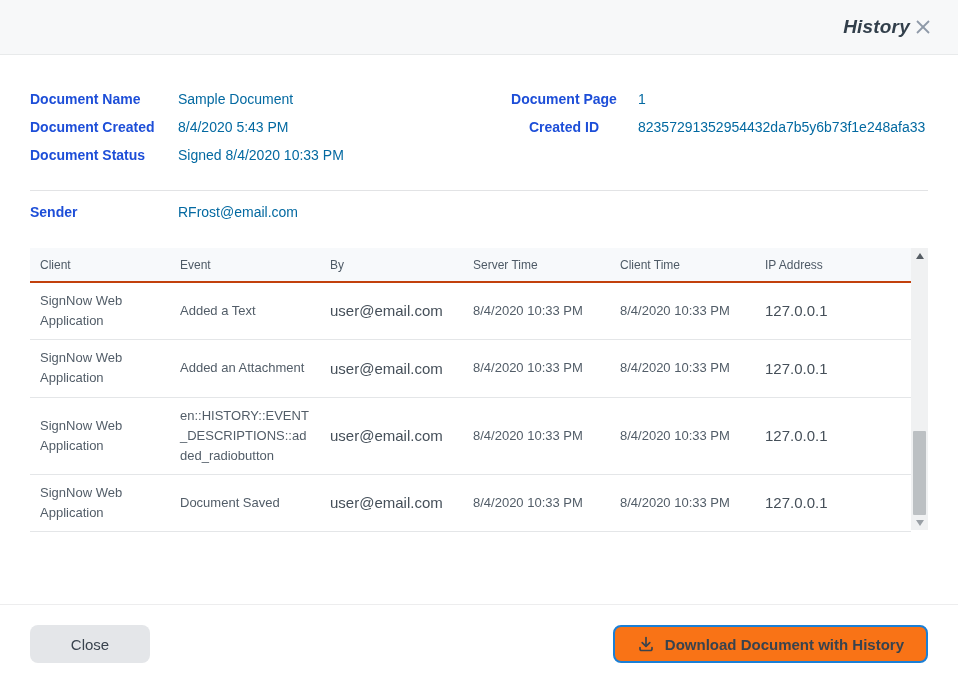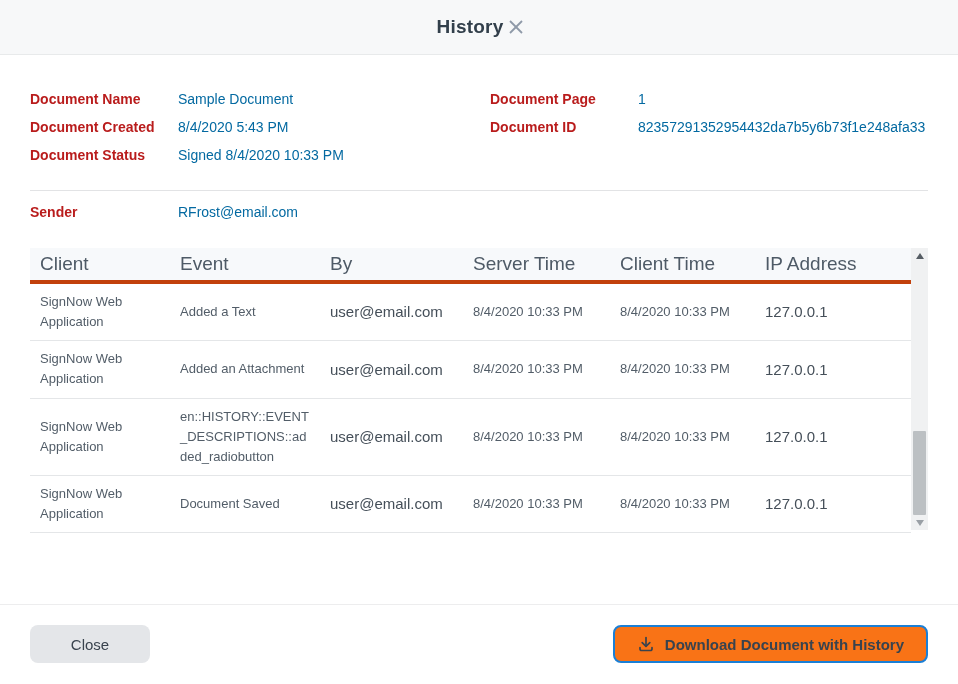--- a/index.html
+++ b/index.html
@@ -13,39 +13,40 @@
     position:relative;
     width:958px; height:684px;
     background:#fff;
     overflow:hidden;
   }
   
   .modal-header {
     height:55px;
     background:#f7f8f9;
     border-bottom:1px solid #e8eaeb;
-    display:flex; align-items:center; justify-content:center;
+    display:flex; align-items:center; justify-content:flex-end;
     padding:0 22px 0 30px;
+    font-style:italic;
   }
   .modal-title {
     font-size:19px; font-weight:600; color:#323f4b; letter-spacing:.2px;
   }
   .close-btn {
     width:26px; height:26px; display:flex; align-items:center; justify-content:center;
     cursor:pointer; background:none; border:none;
   }
   
   .content { padding:30px 30px 0 30px; }
   .info-grid { display:flex; }
   .info-col-left  { width:460px; flex:none; }
-  .info-col-right { flex:1; }
+  .info-col-right { flex:1;text-align:center; }
   .info-row { display:flex; height:28px; align-items:center; }
   .info-label {
     width:148px; flex:none;
-    font-size:14px; font-weight:700; color:#b91c1c;
+    font-size:14px; font-weight:700; color:#1d4ed8;
   }
   .info-value {
     font-size:14px; color:#0369a1; white-space:nowrap;
   }
   .divider {
     height:1px; background:#e2e3e5; margin-top:21px;
   }
   .parties { margin-top:7px; }
   
   .table-wrap {
@@ -56,23 +57,23 @@
   table.history {
     width:881px;
     border-collapse:collapse;
     table-layout:fixed;
   }
   col.c1{width:140px} col.c2{width:150px} col.c3{width:143px}
   col.c4{width:147px} col.c5{width:145px} col.c6{width:156px}
   thead th {
     height:34px;
     background:#f7f9fb;
-    font-size:19px; font-weight:400; color:#4e5a66;
+    font-size:12px; font-weight:400; color:#4e5a66;
     text-align:left; padding:0 10px;
-    border-bottom:4px solid #c2410c;
+    border-bottom:2px solid #c2410c;
   }
   tbody td {
     font-size:13px; color:#525d68;
     padding:8px 10px;
     border-bottom:1px solid #e4e6e8;
     vertical-align:middle;
     line-height:1.55;
   }
   tbody tr { height:57px; }
   tbody tr.tall { height:77px; }
@@ -164,21 +165,21 @@
           <div class="info-label">Document Status</div>
           <div class="info-value">Signed 8/4/2020 10:33 PM</div>
         </div>
       </div>
       <div class="info-col-right">
         <div class="info-row">
           <div class="info-label">Document Page</div>
           <div class="info-value">1</div>
         </div>
         <div class="info-row">
-          <div class="info-label">Document ID</div>
+          <div class="info-label">Created ID</div>
           <div class="info-value">82357291352954432da7b5y6b73f1e248afa33</div>
         </div>
       </div>
     </div>
 
     <div class="divider"></div>
 
     <div class="parties">
       <div class="info-row">
         <div class="info-label">Sender</div>

